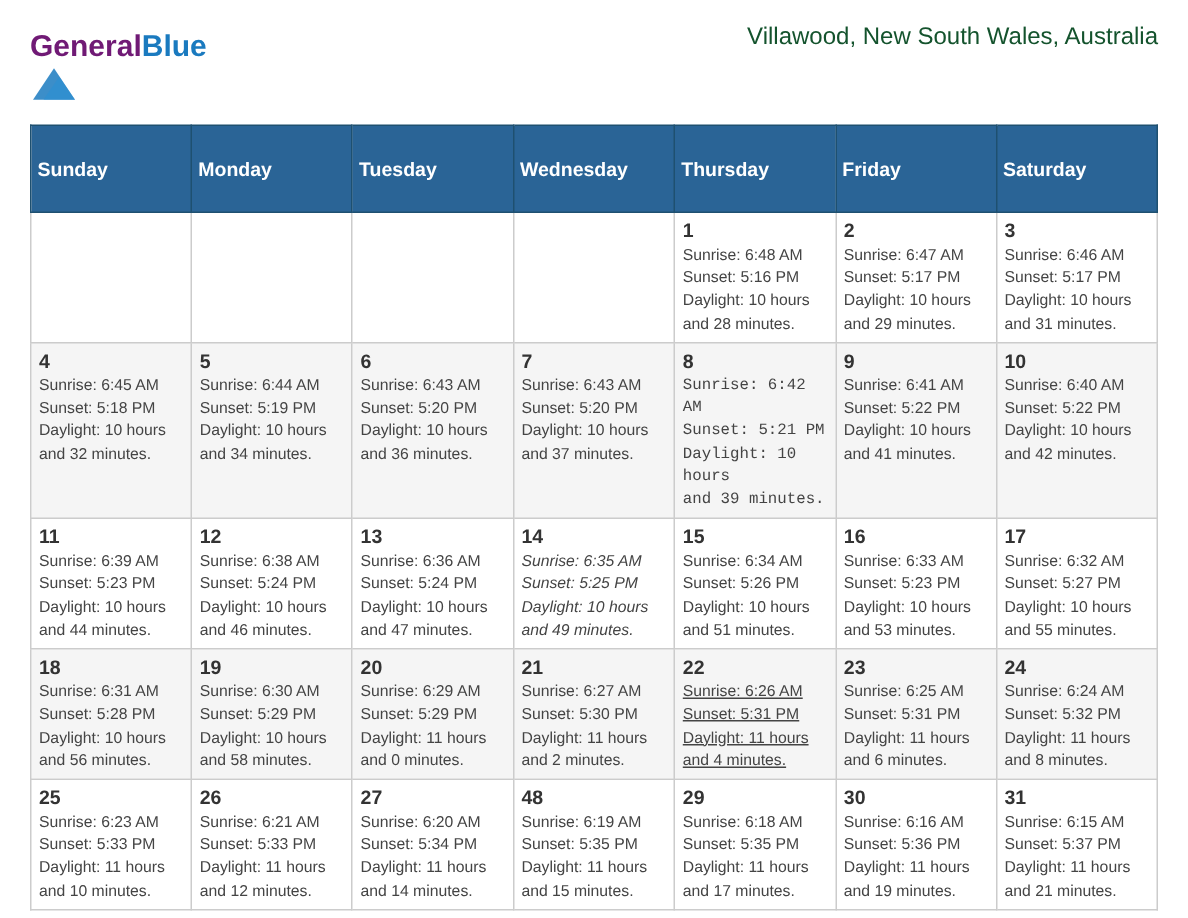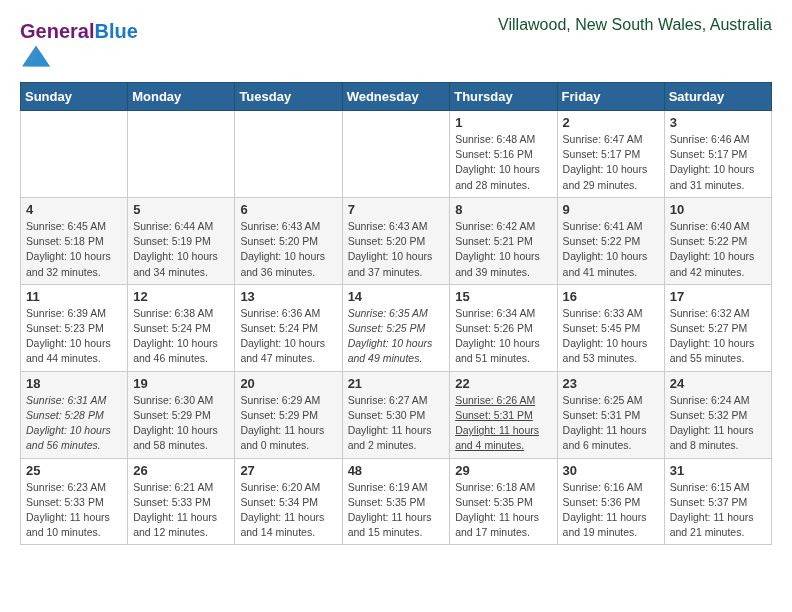--- a/index.html
+++ b/index.html
@@ -47,21 +47,21 @@
       color: #14532d;
     }
     .calendar {
       width: 100%;
       border-collapse: collapse;
       font-size: 11px;
     }
     .calendar th {
       background: #2a6496;
       color: #fff;
-      padding: 6px 4px;
+      padding: 21px 4px;
       text-align: left;
       font-size: 13px;
       font-weight: bold;
       border: 1px solid #1e5070;
     }
     .calendar td {
       vertical-align: top;
       padding: 4px 5px;
       border: 1px solid #ccc;
       width: 108px;
@@ -171,21 +171,21 @@
         </td>
         <td>
           <span class="day-number">7</span>
           <div class="day-info" style="white-space: pre-line;">Sunrise: 6:43 AM
 Sunset: 5:20 PM
 Daylight: 10 hours
 and 37 minutes.</div>
         </td>
         <td>
           <span class="day-number">8</span>
-          <div class="day-info" style="white-space: pre-line;">Sunrise: 6:42 AM
+          <div class="day-info" style="white-space: pre-line; font-family: Liberation Mono, monospace;">Sunrise: 6:42 AM
 Sunset: 5:21 PM
 Daylight: 10 hours
 and 39 minutes.</div>
         </td>
         <td>
           <span class="day-number">9</span>
           <div class="day-info" style="white-space: pre-line;">Sunrise: 6:41 AM
 Sunset: 5:22 PM
 Daylight: 10 hours
 and 41 minutes.</div>
@@ -230,36 +230,36 @@
         <td>
           <span class="day-number">15</span>
           <div class="day-info" style="white-space: pre-line;">Sunrise: 6:34 AM
 Sunset: 5:26 PM
 Daylight: 10 hours
 and 51 minutes.</div>
         </td>
         <td>
           <span class="day-number">16</span>
           <div class="day-info" style="white-space: pre-line;">Sunrise: 6:33 AM
-Sunset: 5:45 PM
+Sunset: 5:23 PM
 Daylight: 10 hours
 and 53 minutes.</div>
         </td>
         <td>
           <span class="day-number">17</span>
           <div class="day-info" style="white-space: pre-line;">Sunrise: 6:32 AM
 Sunset: 5:27 PM
 Daylight: 10 hours
 and 55 minutes.</div>
         </td>
       </tr>
       <tr>
         <td>
           <span class="day-number">18</span>
-          <div class="day-info" style="white-space: pre-line; font-style: italic;">Sunrise: 6:31 AM
+          <div class="day-info" style="white-space: pre-line;">Sunrise: 6:31 AM
 Sunset: 5:28 PM
 Daylight: 10 hours
 and 56 minutes.</div>
         </td>
         <td>
           <span class="day-number">19</span>
           <div class="day-info" style="white-space: pre-line;">Sunrise: 6:30 AM
 Sunset: 5:29 PM
 Daylight: 10 hours
 and 58 minutes.</div>

